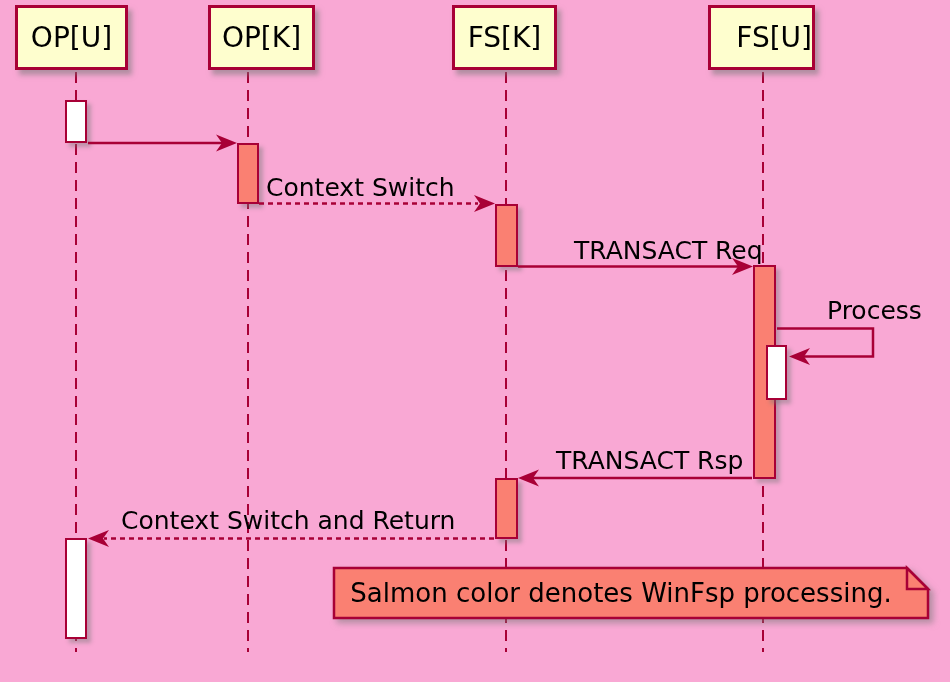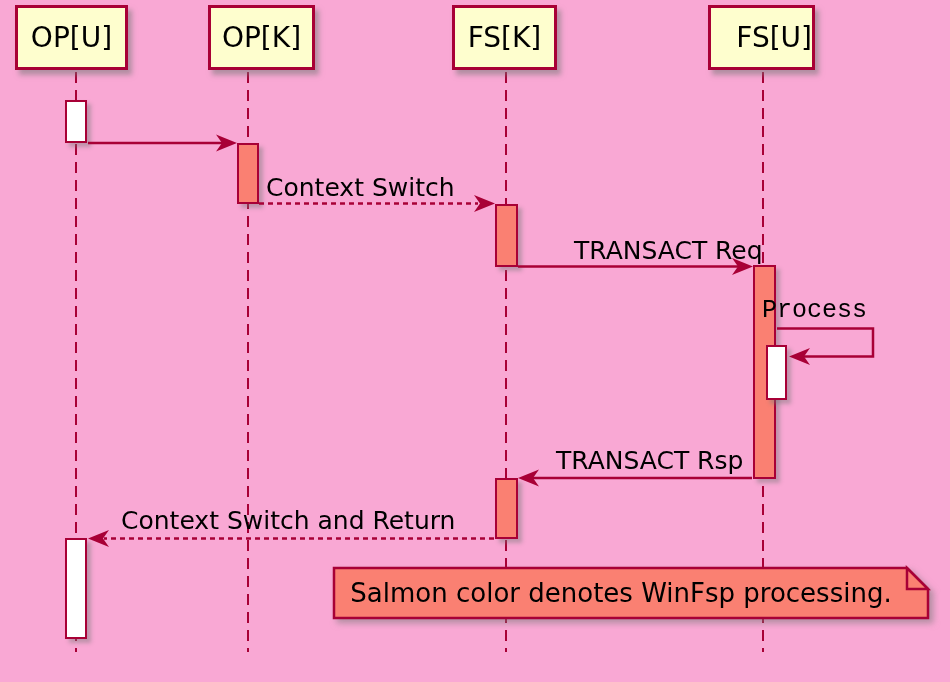--- a/index.html
+++ b/index.html
@@ -101,19 +101,19 @@
     </g>
     
     <g id="note-shape">
       <path d="M334,568 H907 L928,589 V618 H334 Z" fill="#FA8072" stroke="#A80036" stroke-width="2.5" stroke-linejoin="miter"></path>
       <path d="M907,568 V589 H928 Z" fill="#FA8072" stroke="#A80036" stroke-width="2.5"></path>
     </g>
   </svg>
 
   <div class="msg-label" style="left:266px;top:173px;">Context Switch</div>
   <div class="msg-label" style="left:526px;top:236px;margin-left:48px;">TRANSACT Req</div>
-  <div class="msg-label" style="left:762px;top:296px;font-family:Liberation Mono, monospace;">Process</div>
+  <div class="msg-label" style="left:827px;top:296px;">Process</div>
   <div class="msg-label" style="left:556px;top:446px;text-align:right;">TRANSACT Rsp</div>
   <div class="msg-label" style="left:121px;top:506px;">Context Switch and Return</div>
 
   <div class="note-text">Salmon color denotes WinFsp processing.</div>
 
 </div>
 
 </body></html>

